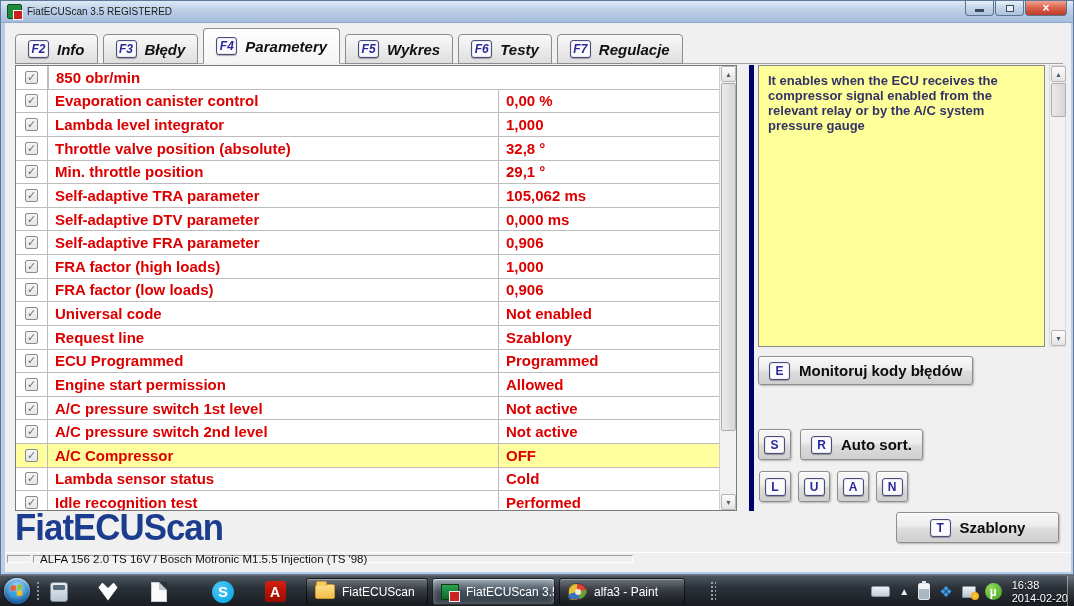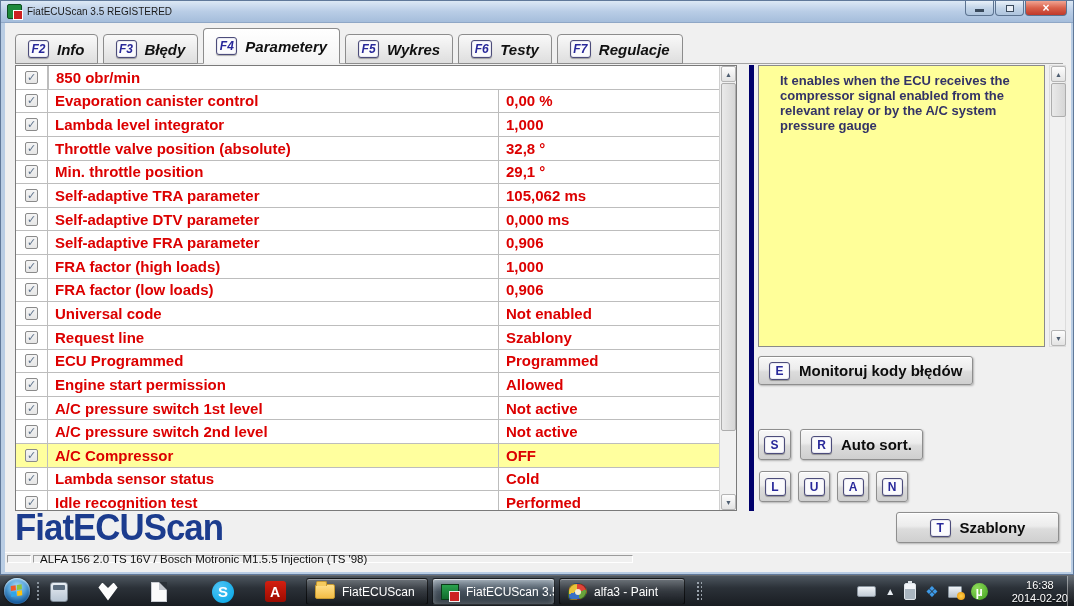--- a/index.html
+++ b/index.html
@@ -66,21 +66,21 @@
               border:1px solid #b5b5b5; border-radius:2px; display:flex; align-items:center;
               justify-content:center; font-size:7px; color:#4d5d70; }
   .sb-up { top:0; } .sb-down { bottom:0; }
   .sb-thumb { position:absolute; left:1px; width:15px; background:linear-gradient(90deg,#eaeaea,#d6d6d6);
               border:1px solid #adadad; border-radius:2px; }
   .param-table .sb-thumb { top:17px; height:348px; }
 
   
   .vsep { position:absolute; left:744px; top:42px; width:5px; height:446px; background:#00006b; }
   .info-box { position:absolute; left:753px; top:42px; width:287px; height:282px;
-              background:#ffff99; border:1px solid #8a8a8a; padding:7px 21px;
+              background:#ffff99; border:1px solid #8a8a8a; padding:7px 9px;
               font-size:13px; line-height:15px; font-weight:bold; color:#333366; }
   .info-sb { position:absolute; left:1044px; top:42px; width:17px; height:282px;
              background:#f1f1f1; border:1px solid #dcdcdc; }
   .info-sb .sb-thumb { top:17px; height:34px; }
 
   .w7btn { position:absolute; display:inline-flex; align-items:center; gap:9px;
            padding:0 10px; height:30px;
            background:linear-gradient(#f8f8f8,#ececec 45%,#dcdcdc 55%,#cfcfcf);
            border:1px solid #8e8e8e; border-radius:3px;
            box-shadow:inset 0 1px 0 #fff, 1px 1px 2px rgba(0,0,0,.25);
@@ -161,21 +161,21 @@
   .ico-battery { width:12px; height:17px; border:1px solid #dfe5ea; border-radius:2px; position:relative;
                  background:linear-gradient(#f2f5f8 30%, #aab6c0 30%); }
   .ico-battery::before { content:''; position:absolute; top:-3px; left:3px; width:4px; height:2px; background:#dfe5ea; }
   .ico-dropbox { color:#3d9ae8; font-size:15px; }
   .ico-net { width:14px; height:12px; background:linear-gradient(#f0f3f6,#b9c3cc); border:1px solid #87929c;
              border-radius:1px; position:relative; }
   .ico-net::after { content:''; position:absolute; right:-4px; bottom:-3px; width:8px; height:8px;
                     border-radius:50%; background:radial-gradient(#ffd24a,#e8930c); }
   .ico-ut { width:17px; height:17px; border-radius:50%; background:radial-gradient(circle at 35% 30%, #8fdc5a, #3f9e1e);
             color:#fff; font-weight:bold; font-size:12px; display:flex; align-items:center; justify-content:center; }
-  .clock { margin-left:24px; text-align:center; color:#fff; font-size:11px; line-height:13px;
+  .clock { margin-left:10px; color:#fff; font-size:11px; line-height:13px;
            text-shadow:0 1px 1px rgba(0,0,0,.8); }
   .peek { position:absolute; right:0; top:0; width:7px; height:31px; border-left:1px solid rgba(255,255,255,.4);
           background:linear-gradient(rgba(255,255,255,.15),rgba(0,0,0,.2)); }
 </style>
 </head>
 <body>
 
 <div class="screen">
 
   <div class="window">

